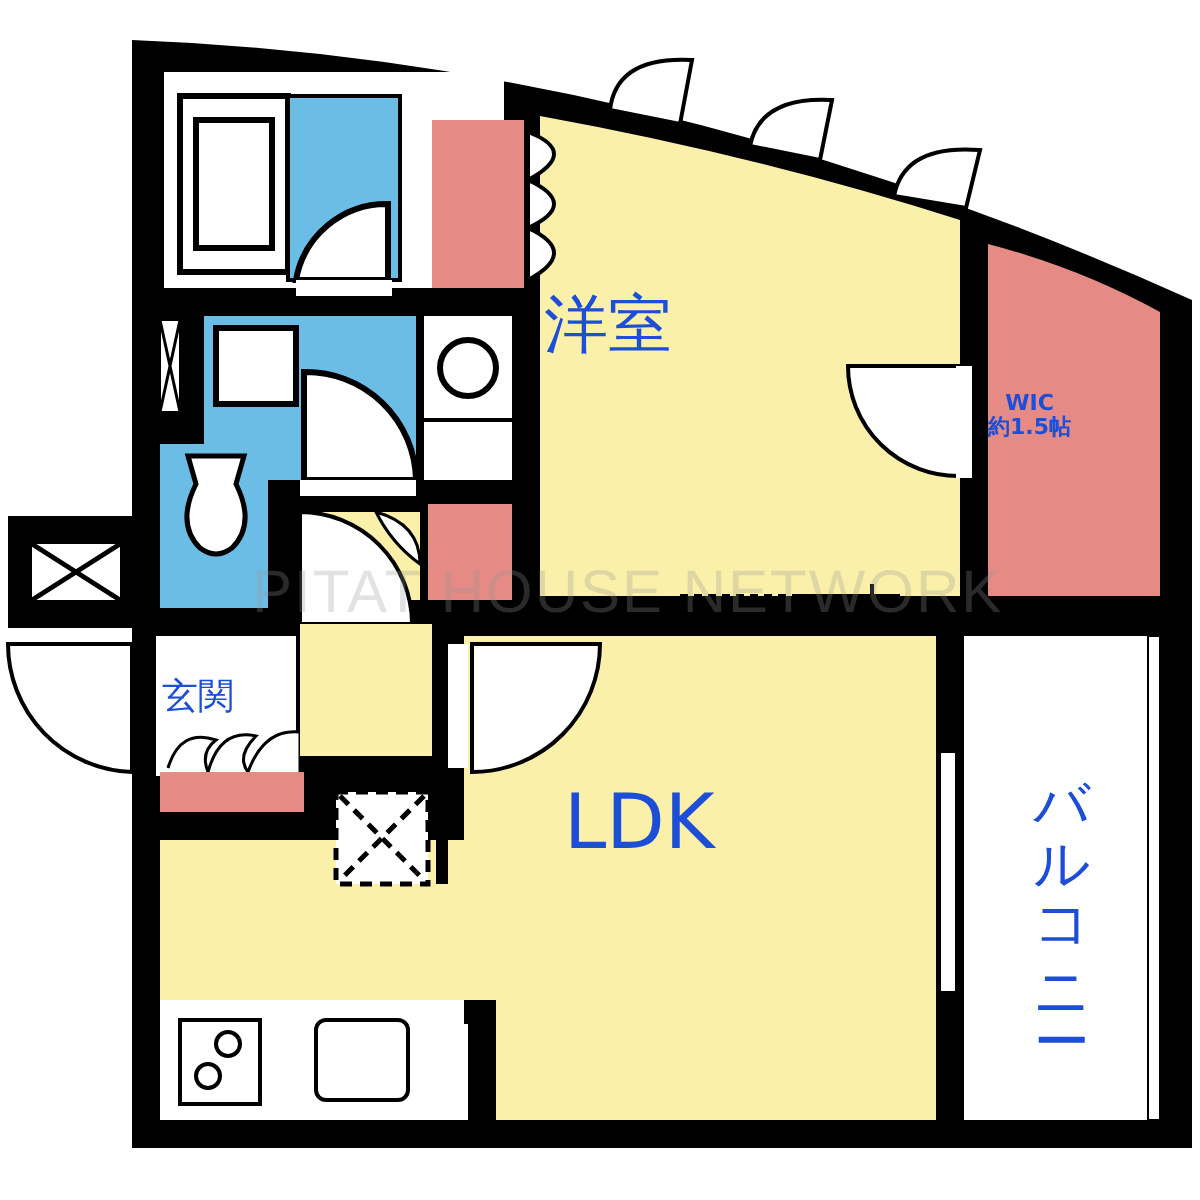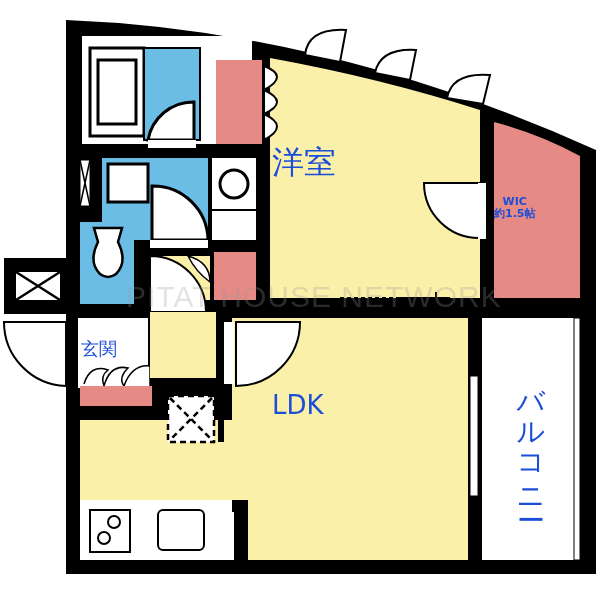--- a/index.html
+++ b/index.html
@@ -1,21 +1,21 @@
 <!DOCTYPE html>
 <html><head>
 <meta charset="utf-8">
 <style>
   html,body{margin:0;padding:0;background:#ffffff;}
   body{width:600px;height:600px;position:relative;overflow:hidden;font-family:"DejaVu Sans","Liberation Sans",sans-serif;}
   #plan{position:absolute;left:0;top:0;width:600px;height:600px;}
   .lbl{position:absolute;color:#1d4ed8;text-align:center;line-height:1.05;white-space:nowrap;}
   .lbl-western{left:272px;top:146px;font-size:32px;}
   .lbl-wic{left:494px;top:196px;font-size:11px;font-weight:bold;}
-  .lbl-ldk{left:272px;top:392px;font-size:26px;}
+  .lbl-ldk{left:282px;top:392px;font-size:38px;}
   .lbl-genkan{left:81px;top:341px;font-size:18px;font-family:Liberation Mono, monospace;}
   .lbl-balcony{left:516px;top:370px;font-size:28px;writing-mode:vertical-rl;letter-spacing:2px;}
   .watermark{position:absolute;left:86px;top:280px;font-size:30px;color:rgba(150,150,150,0.28);letter-spacing:1px;white-space:nowrap;font-family:"Liberation Sans",sans-serif;margin-left:40px;}
 </style>
 </head>
 <body>
 
 <svg id="plan" viewBox="0 0 600 600" xmlns="http://www.w3.org/2000/svg">
 
   <path d="M66,20 Q330,30 596,150 L596,574 L66,574 Z" fill="#000"></path>

